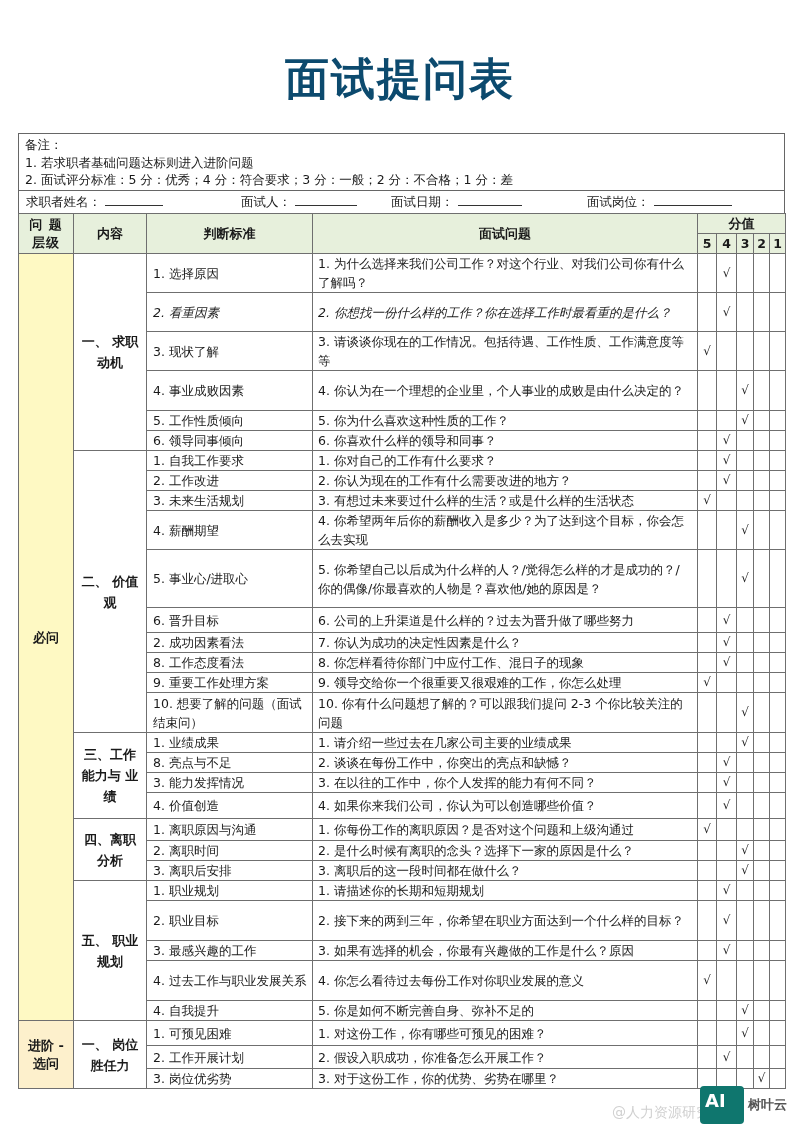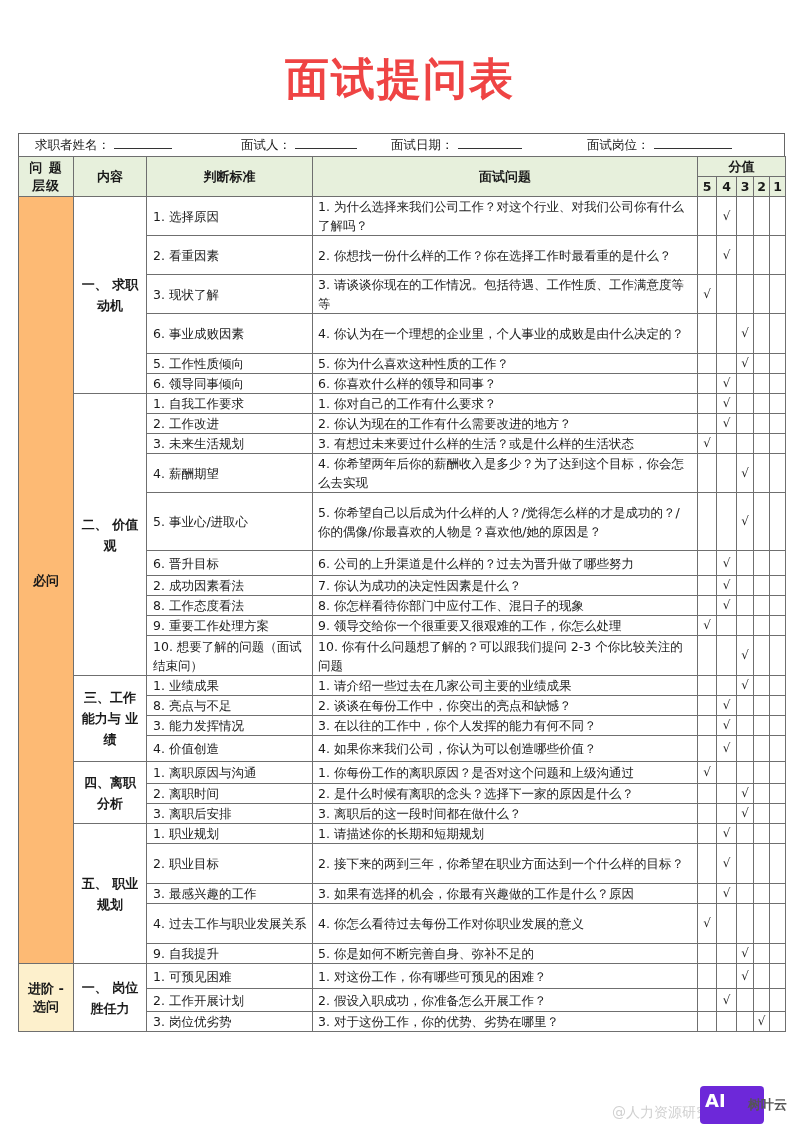--- a/index.html
+++ b/index.html
@@ -1,50 +1,55 @@
 <!DOCTYPE html>
 <html><head>
 <meta charset="utf-8">
 <style>
   html, body { margin:0; padding:0; background:#ffffff; }
   body { width:800px; height:1133px; position:relative; overflow:hidden;
          font-family:"DejaVu Sans", "Liberation Sans", sans-serif; color:#1a1a1a; }
   .title { position:absolute; top:50px; left:0; width:800px; text-align:center;
-           font-size:44px; font-weight:bold; letter-spacing:2px; color:#ef4444; }
+           font-size:44px; font-weight:bold; letter-spacing:2px; color:#0c4a6e; }
   .sheet { position:absolute; left:18px; top:133px; width:767px; }
   .notes { border:1.5px solid #666; border-bottom:none; padding:2px 6px 2px 6px; height:52px;
            font-size:12.5px; line-height:17.5px; }
   .info { border:1.5px solid #666; border-bottom:none; height:22px; font-size:12.5px;
           line-height:22px; position:relative; }
   .info span { position:absolute; top:0; }
   .blank { display:inline-block; border-bottom:1px solid #333; height:14px; vertical-align:baseline; margin-left:4px; }
   table { border-collapse:collapse; table-layout:fixed; width:767px; font-size:12.5px; }
   td, th { border:1px solid #6f6f6f; padding:0 5px; vertical-align:middle; line-height:19px; }
   th { background:#e7f0dc; font-weight:bold; font-size:13px; text-align:center; }
   th.lvl { text-align:center; line-height:18px; padding:0 4px; letter-spacing:1px; }
   th.score-n { padding:0; font-size:12.5px; }
-  td.lvl-must { background:#fdba74; text-align:center; font-weight:bold; font-size:13px; }
+  td.lvl-must { background:#fef9c3; text-align:center; font-weight:bold; font-size:13px; }
   td.lvl-adv { background:#fdf0cc; text-align:center; font-weight:bold; font-size:13px; line-height:18px; }
   td.sec { text-align:center; font-weight:bold; font-size:13px; line-height:21px; }
   td.crit { padding-left:6px; }
   td.q { padding-left:5px; }
   td.sc { padding:0; text-align:center; font-size:12px; color:#222; }
-  .ai-logo { position:absolute; left:700px; top:1086px; width:64px; height:38px; background:#6d28d9;
+  .ai-logo { position:absolute; left:700px; top:1086px; width:44px; height:38px; background:#0f766e;
              border-radius:4px; color:#fff; font-weight:bold; font-size:18px; line-height:30px; padding-left:5px; box-sizing:border-box; }
   .ai-text { position:absolute; left:748px; top:1096px; font-size:13px; font-weight:bold; color:#555; }
   .weibo { position:absolute; left:612px; top:1104px; font-size:14px; color:#d0d0d0; }
 </style>
 </head>
 <body>
 
 <div class="title">面试提问表</div>
 
 <div class="sheet">
+  <div class="notes">
+    <div>备注：</div>
+    <div>1. 若求职者基础问题达标则进入进阶问题</div>
+    <div>2. 面试评分标准：5 分：优秀；4 分：符合要求；3 分：一般；2 分：不合格；1 分：差</div>
+  </div>
   <div class="info">
-    <span style="left:16px"><span style="position:static">求职者姓名：</span><span class="blank" style="position:static;width:58px"></span></span>
+    <span style="left:7px"><span style="position:static">求职者姓名：</span><span class="blank" style="position:static;width:58px"></span></span>
     <span style="left:222px"><span style="position:static">面试人：</span><span class="blank" style="position:static;width:62px"></span></span>
     <span style="left:372px"><span style="position:static">面试日期：</span><span class="blank" style="position:static;width:64px"></span></span>
     <span style="left:568px"><span style="position:static">面试岗位：</span><span class="blank" style="position:static;width:78px"></span></span>
   </div>
 
   <table>
     <colgroup>
       <col style="width:55px">
         <col style="width:73px">
         <col style="width:166px">
@@ -76,40 +81,40 @@
           <td class="lvl-must" rowspan="28">必问</td>
           <td class="sec" rowspan="6">一、 求职 动机</td>
           <td class="crit">1. 选择原因</td>
           <td class="q">1. 为什么选择来我们公司工作？对这个行业、对我们公司你有什么了解吗？</td>
           <td class="sc"></td>
           <td class="sc"><span>√</span></td>
           <td class="sc"></td>
           <td class="sc"></td>
           <td class="sc"></td>
         </tr>
-        <tr style="height: 39px;">
+        <tr style="height: 39px; font-style: italic;">
           <td class="crit">2. 看重因素</td>
           <td class="q">2. 你想找一份什么样的工作？你在选择工作时最看重的是什么？</td>
           <td class="sc"></td>
           <td class="sc"><span>√</span></td>
           <td class="sc"></td>
           <td class="sc"></td>
           <td class="sc"></td>
         </tr>
         <tr style="height: 39px;">
           <td class="crit">3. 现状了解</td>
           <td class="q">3. 请谈谈你现在的工作情况。包括待遇、工作性质、工作满意度等等</td>
           <td class="sc"><span>√</span></td>
           <td class="sc"></td>
           <td class="sc"></td>
           <td class="sc"></td>
           <td class="sc"></td>
         </tr>
         <tr style="height: 40px;">
-          <td class="crit">6. 事业成败因素</td>
+          <td class="crit">4. 事业成败因素</td>
           <td class="q">4. 你认为在一个理想的企业里，个人事业的成败是由什么决定的？</td>
           <td class="sc"></td>
           <td class="sc"></td>
           <td class="sc"><span>√</span></td>
           <td class="sc"></td>
           <td class="sc"></td>
         </tr>
         <tr style="height: 20px;">
           <td class="crit">5. 工作性质倾向</td>
           <td class="q">5. 你为什么喜欢这种性质的工作？</td>
@@ -315,21 +320,21 @@
         <tr style="height: 40px;">
           <td class="crit">4. 过去工作与职业发展关系</td>
           <td class="q">4. 你怎么看待过去每份工作对你职业发展的意义</td>
           <td class="sc"><span>√</span></td>
           <td class="sc"></td>
           <td class="sc"></td>
           <td class="sc"></td>
           <td class="sc"></td>
         </tr>
         <tr style="height: 19px;">
-          <td class="crit">9. 自我提升</td>
+          <td class="crit">4. 自我提升</td>
           <td class="q">5. 你是如何不断完善自身、弥补不足的</td>
           <td class="sc"></td>
           <td class="sc"></td>
           <td class="sc"><span>√</span></td>
           <td class="sc"></td>
           <td class="sc"></td>
         </tr>
         <tr style="height: 25px;">
           <td class="lvl-adv" rowspan="3">进阶 -选问</td>
           <td class="sec" rowspan="3">一、 岗位 胜任力</td>

